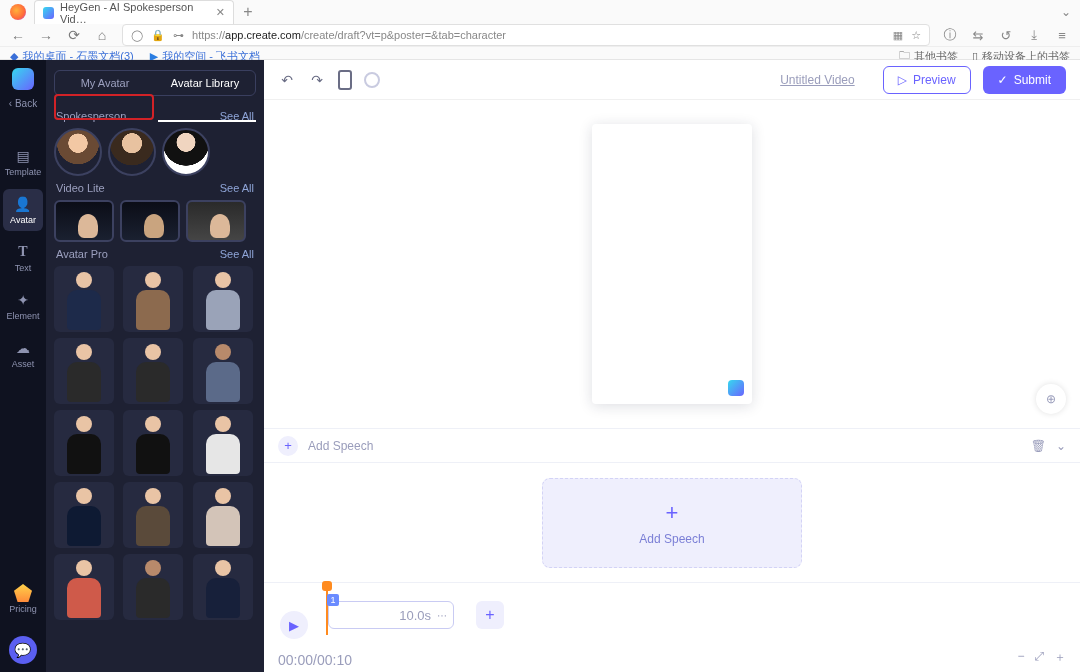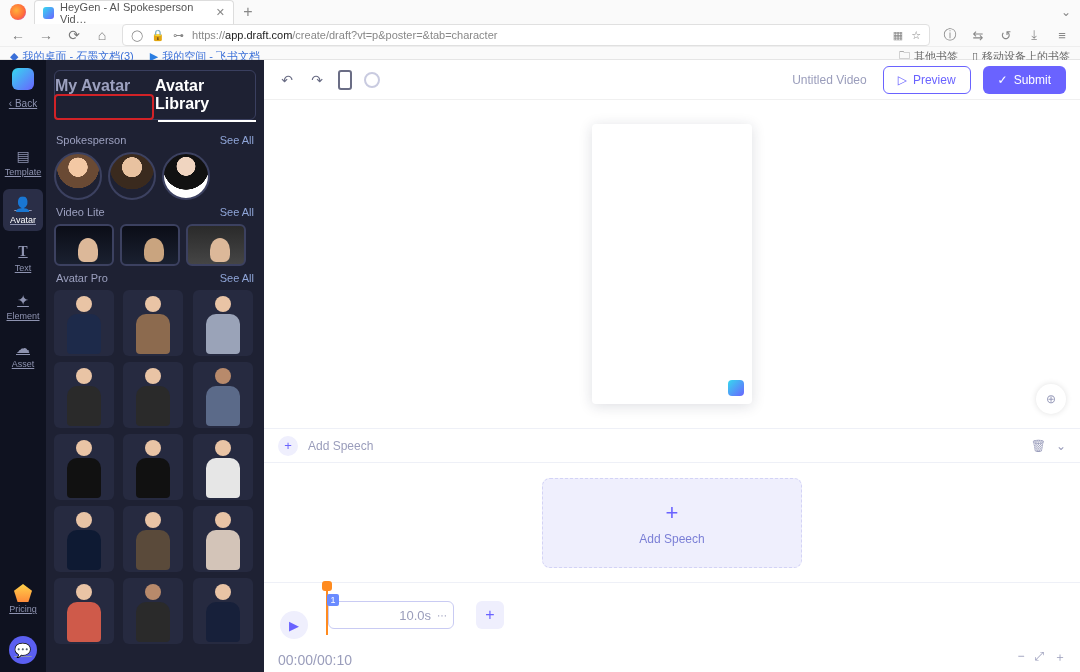--- a/index.html
+++ b/index.html
@@ -36,36 +36,36 @@
   .url-text{flex:1;font-size:11px;color:#888;}
   .url-text .host{color:#222;}
   .tool-ico{color:#888;font-size:13px;width:16px;text-align:center;}
   .bookmarks{height:20px;display:flex;align-items:center;padding:0 10px;gap:16px;font-size:11px;color:#3a6fd8;border-top:1px solid #eee;}
   .bm-item{display:flex;align-items:center;gap:4px;}
   .bm-right{margin-left:auto;display:flex;gap:14px;color:#666;}
 
   
   .app{display:flex;height:calc(100% - 60px);width:100%;}
   
-  .navstrip{width:46px;background:var(--bg-sidebar);display:flex;flex-direction:column;align-items:center;padding:8px 0;gap:6px;color:var(--text-dim);text-decoration:underline;}
+  .navstrip{width:46px;background:var(--bg-sidebar);display:flex;flex-direction:column;align-items:center;padding:8px 0;gap:6px;color:var(--text-dim);}
   .logo{width:22px;height:22px;border-radius:6px;background:linear-gradient(135deg,#35d9ef,#6a63ff);position:relative;margin-bottom:2px;}
   .back-link{font-size:10px;color:var(--text-dim);}
   .nav-item{width:40px;display:flex;flex-direction:column;align-items:center;gap:2px;padding:6px 0;border-radius:6px;}
   .nav-item.active{background:#2a2e47;color:#fff;}
   .nav-item .ico{width:18px;height:18px;display:flex;align-items:center;justify-content:center;font-size:14px;}
   .nav-item .lbl{font-size:9px;}
   .nav-spacer{flex:1;}
   .pricing-ico{width:18px;height:18px;background:linear-gradient(#ffd24a,#ff8b3a);clip-path:polygon(50% 0,100% 38%,80% 100%,20% 100%,0 38%);}
   .chat-bubble{width:28px;height:28px;border-radius:50%;background:#5b5ff0;color:#fff;display:flex;align-items:center;justify-content:center;font-size:14px;margin-top:10px;}
 
   
   .panel{width:218px;background:var(--bg-dark);position:relative;color:var(--text-light);display:flex;flex-direction:column;padding:10px 8px;}
   .panel h3{margin:2px 2px 8px;font-size:13px;font-weight:600;}
   .tabs{display:flex;border:1px solid #3a3f5f;border-radius:6px;overflow:hidden;margin-bottom:8px;}
-  .tab-b{flex:1;padding:6px 0;font-size:16px;color:var(--muted);font-weight:bold;}
+  .tab-b{flex:1;text-align:center;padding:6px 0;font-size:11px;color:var(--muted);}
   .tab-b.active{color:#fff;}
   .tab-highlight{position:absolute;top:34px;left:8px;width:100px;height:26px;border:2px solid var(--red);border-radius:4px;pointer-events:none;}
   .tab-underline{position:absolute;top:60px;left:112px;width:98px;height:2px;background:#fff;}
   .sec-head{display:flex;justify-content:space-between;align-items:center;font-size:11px;color:var(--muted);margin:6px 2px 6px;}
   .see-all{color:#8fa5d8;}
   .row{display:flex;gap:6px;}
   .circ{width:48px;height:48px;border-radius:50%;background:linear-gradient(145deg,#c9a98b,#8b6a52);border:2px solid #3c4160;}
   .circ.c1{background:radial-gradient(circle at 50% 30%,#f3c8a4 25%,#6a4a34 26% 55%,#1e2133 56%);}
   .circ.c2{background:radial-gradient(circle at 50% 30%,#e8c2a0 26%,#3a2a1e 27% 58%,#1e2133 59%);}
   .circ.c3{background:radial-gradient(circle at 50% 28%,#f0d5c0 24%,#111 25% 60%,#fff 61%);}
@@ -81,21 +81,21 @@
   .panel-scroll{overflow-y:auto;flex:1;scrollbar-width:none;}
   .collapse{position:absolute;right:-10px;top:110px;width:16px;height:38px;background:var(--bg-dark);border-radius:0 6px 6px 0;display:flex;align-items:center;justify-content:center;color:#9ca0bf;font-size:11px;}
 
   
   .main{flex:1;display:flex;flex-direction:column;background:#fff;min-width:0;}
   .topbar{height:40px;display:flex;align-items:center;padding:0 14px;gap:12px;border-bottom:1px solid #f0f0f0;}
   .top-ico{width:18px;height:18px;display:flex;align-items:center;justify-content:center;color:#6a6d85;font-size:14px;}
   .ori{width:14px;height:20px;border:2px solid #6a6d85;border-radius:3px;}
   .ori-circle{width:16px;height:16px;border:2px solid #c9cbe0;border-radius:50%;}
   .top-spacer{flex:1;}
-  .title-txt{color:#9a9dbb;font-size:12px;margin-right:4px;}
+  .title-txt{color:#9a9dbb;font-size:12px;margin-right:16px;text-decoration:underline;}
   .btn{height:28px;padding:0 14px;border-radius:6px;font-size:12px;display:flex;align-items:center;gap:6px;border:1px solid transparent;}
   .btn.preview{border:1px solid var(--purple);color:var(--purple);background:#fff;}
   .btn.submit{background:var(--purple);color:#fff;}
   .canvas{flex:1;background:#fff;display:flex;align-items:center;justify-content:center;position:relative;}
   .stage{width:160px;height:280px;background:#fff;box-shadow:0 2px 14px rgba(30,33,60,.15);border-radius:4px;position:relative;}
   .stage-logo{position:absolute;right:8px;bottom:8px;width:16px;height:16px;border-radius:4px;background:linear-gradient(135deg,#35d9ef,#6a63ff);}
   .zoom-fab{position:absolute;right:14px;bottom:14px;width:30px;height:30px;border-radius:50%;background:#fff;box-shadow:0 0 6px rgba(0,0,0,.12);display:flex;align-items:center;justify-content:center;color:#9a9dbb;}
 
   
   .speech{height:34px;border-top:1px solid #eef0f7;display:flex;align-items:center;padding:0 14px;gap:10px;color:#9a9dbb;font-size:12px;}
@@ -142,21 +142,21 @@
   <div class="addrbar">
     <span class="nav-ico">←</span>
     <span class="nav-ico">→</span>
     <span class="nav-ico">⟳</span>
     <span class="nav-ico">⌂</span>
     <div class="url-wrap">
       <span class="url-ico">◯</span>
       <span class="url-ico">🔒</span>
       <span class="url-ico">⊶</span>
       <span class="url-text">
-        <span>https://</span><span class="host">app.draft.com</span><span>/create/draft?vt=p&amp;poster=&amp;tab=character</span>
+        <span>https://</span><span class="host">app.create.com</span><span>/create/draft?vt=p&amp;poster=&amp;tab=character</span>
       </span>
       <span class="url-ico">▦</span>
       <span class="url-ico">☆</span>
     </div>
     <span class="tool-ico">ⓘ</span>
     <span class="tool-ico">⇆</span>
     <span class="tool-ico">↺</span>
     <span class="tool-ico">⤓</span>
     <span class="tool-ico">≡</span>
   </div>

